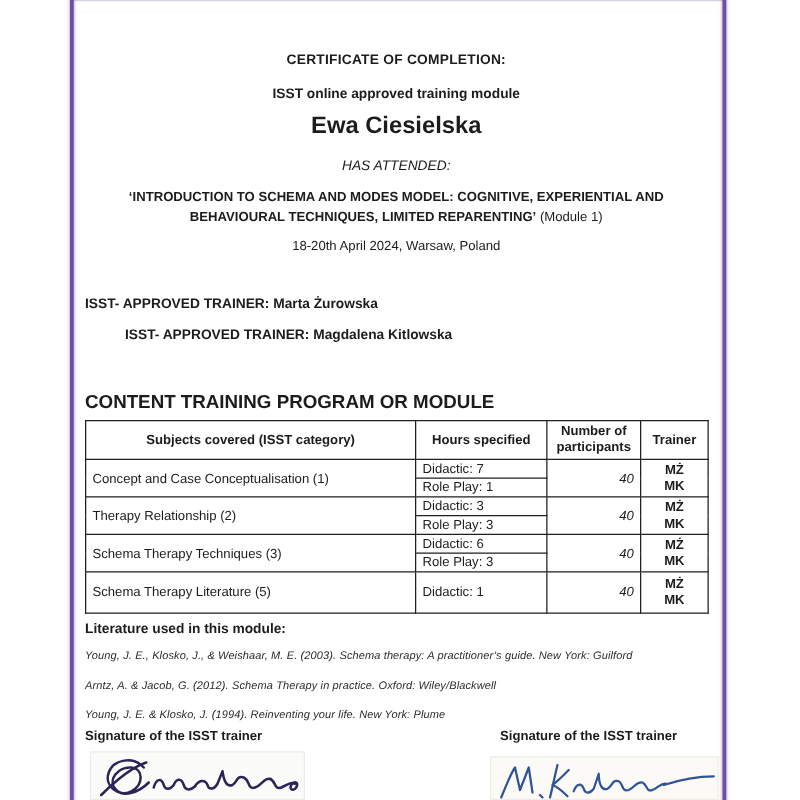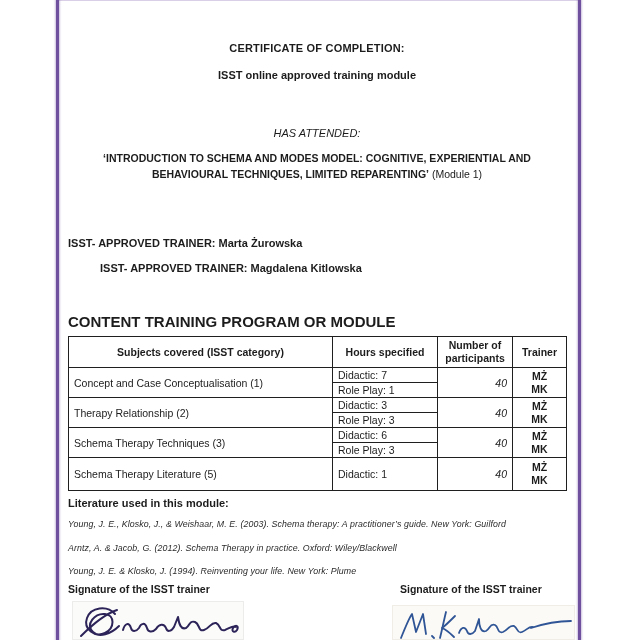--- a/index.html
+++ b/index.html
@@ -94,27 +94,29 @@
 <div class="page">
 
   <div class="frame-top"></div>
   <div class="frame-left"></div>
   <div class="frame-right"></div>
 
   <div class="content center h-module" style="position:absolute;">ISST online approved training module</div>
 
   <div class="content center h-completion" style="position:absolute;">CERTIFICATE OF COMPLETION:</div>
 
+  <div class="content center h-recipient" style="position:absolute;">Ewa Ciesielska</div>
 
   <div class="content center h-attended" style="position:absolute;">HAS ATTENDED:</div>
 
   <div class="content center h-course" style="position:absolute;">
     <span class="t-bold">‘INTRODUCTION TO SCHEMA AND MODES MODEL: COGNITIVE, EXPERIENTIAL AND BEHAVIOURAL TECHNIQUES, LIMITED REPARENTING’</span><span> (Module 1)</span>
   </div>
 
+  <div class="content center h-date" style="position:absolute;">18-20th April 2024, Warsaw, Poland</div>
 
   <div class="content trainer-line-1" style="position:absolute;">ISST- APPROVED TRAINER: Marta Żurowska</div>
   <div class="content trainer-line-2" style="position:absolute;">ISST- APPROVED TRAINER: Magdalena Kitlowska</div>
 
   <div class="content content-head" style="position:absolute;">CONTENT TRAINING PROGRAM OR MODULE</div>
 
   <table class="module-table">
     <colgroup>
       <col class="col-subject">
         <col class="col-hours">

